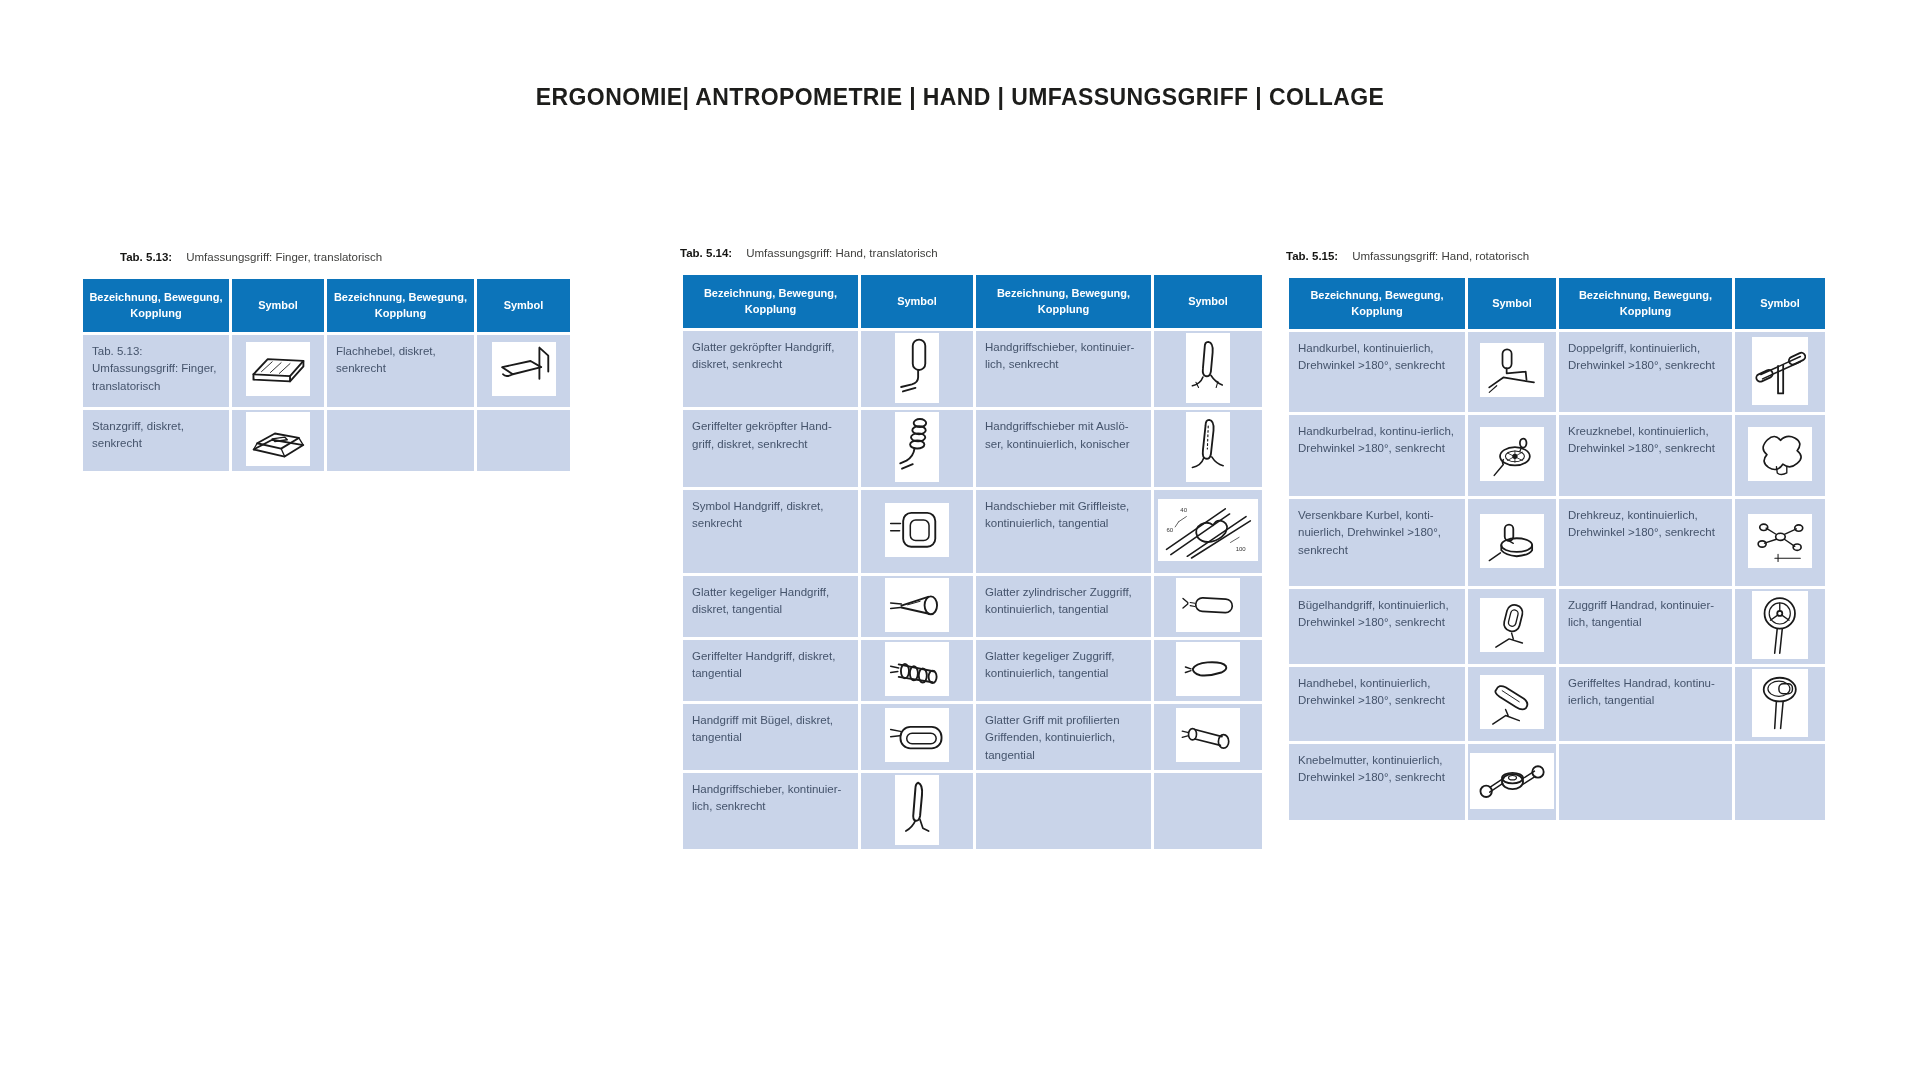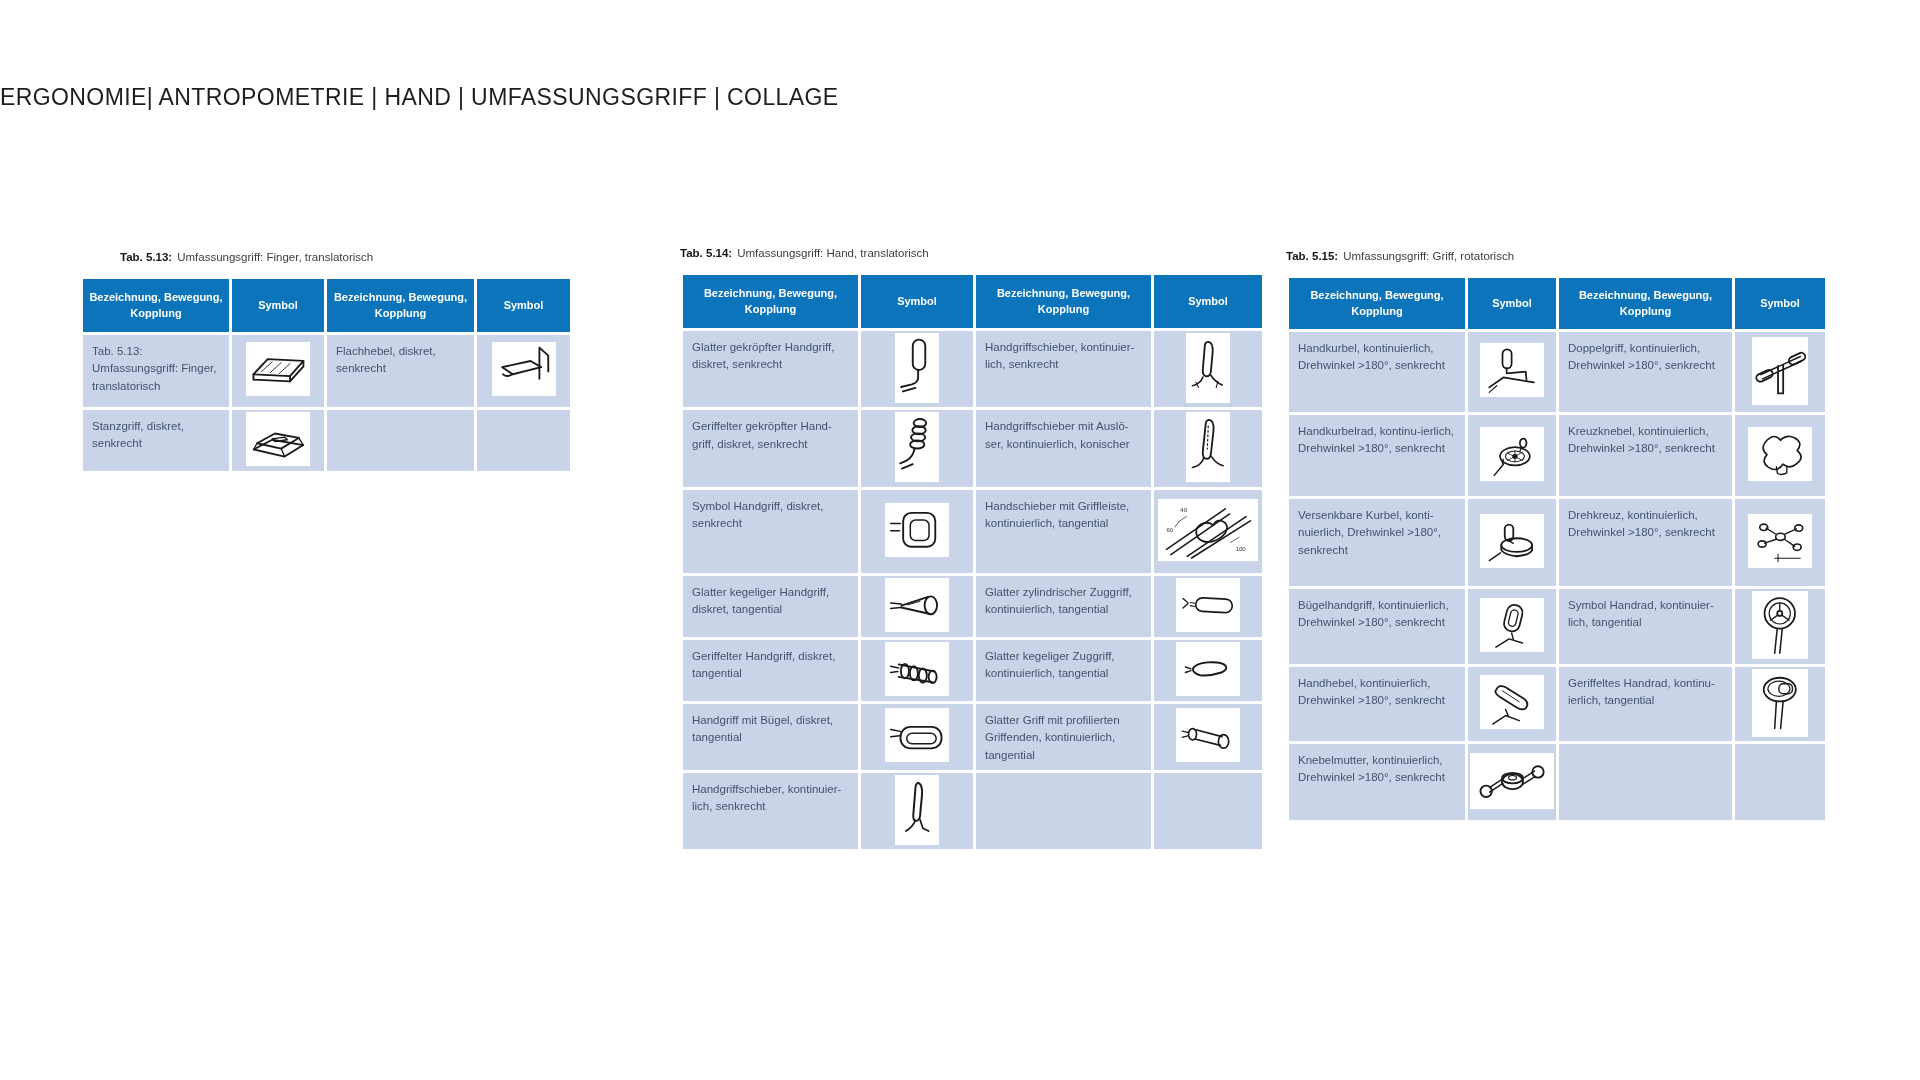--- a/index.html
+++ b/index.html
@@ -7,30 +7,30 @@
     --cellbg:#c9d4e9;
     --text:#44536b;
     --ink:#1a1a1a;
   }
   html,body{margin:0;padding:0;}
   body{
     width:1920px;height:1080px;position:relative;background:#ffffff;
     font-family:"Liberation Sans", sans-serif;overflow:hidden;
   }
   .page-title{
-    position:absolute;top:84px;left:0;width:100%;
-    font-size:23px;font-weight:400;letter-spacing:0.4px;color:#1d1d1b;
+    position:absolute;top:84px;left:0;width:100%;text-align:center;
+    font-size:23px;font-weight:700;letter-spacing:0.4px;color:#1d1d1b;
   }
   .twrap{position:absolute;}
   #t1{left:80px;top:250px;}
   #t2{left:680px;top:246px;}
   #t3{left:1286px;top:249px;}
   .cap{font-size:11.5px;line-height:14px;margin:0 0 12px 0;white-space:nowrap;}
   #t1 .cap{margin-left:40px;}
-  .cap-label{font-weight:700;color:#151513;padding-right:5px;}
+  .cap-label{font-weight:700;color:#151513;padding-right:14px;}
   .cap-text{color:#3e3e3c;}
   table.grip{border-collapse:separate;border-spacing:3px;}
   table.grip th{
     background:var(--blue);color:#ffffff;font-weight:700;font-size:11px;
     line-height:1.4;text-align:center;vertical-align:middle;padding:4px 6px;
   }
   table.grip td{
     background:var(--cellbg);color:var(--text);font-size:11.5px;line-height:1.5;
     vertical-align:top;padding:8px 8px 6px 9px;
   }
@@ -282,21 +282,21 @@
             </span></td>
       <td></td>
       <td class="sym"></td>
     </tr>
   </tbody>
     </table>
 </div>
 
 <div class="twrap" id="t3">
   <div class="cap">
-    <span class="cap-label">Tab. 5.15:</span><span class="cap-text">Umfassungsgriff: Griff, rotatorisch</span>
+    <span class="cap-label">Tab. 5.15:</span><span class="cap-text">Umfassungsgriff: Hand, rotatorisch</span>
   </div>
   <table class="grip">
     <colgroup>
         <col style="width:176px">
         <col style="width:86px">
         <col style="width:173px">
         <col style="width:90px">
       </colgroup>
     <tbody>
         <tr style="height:51px">
@@ -388,21 +388,21 @@
               <svg viewBox="0 0 64 60">
                 <g fill="none" stroke="#1a1a1a" stroke-width="2.1" stroke-linecap="round" stroke-linejoin="round">
                   <g transform="rotate(14 33 24)">
                     <rect x="23" y="6" width="19" height="32" rx="9"></rect>
                     <rect x="28" y="12" width="9" height="20" rx="4.5" stroke-width="1.6"></rect>
                   </g>
                   <path d="M31 40 L33 47 M12 57 L28 47 L44 52" stroke-width="1.8"></path>
                 </g>
               </svg>
             </span></td>
-      <td>Symbol Handrad, kontinuier-lich, tangential</td>
+      <td>Zuggriff Handrad, kontinuier-lich, tangential</td>
       <td class="sym"><span class="symbox whl">
               <svg viewBox="0 0 58 74">
                 <g fill="none" stroke="#1a1a1a" stroke-width="2.1" stroke-linecap="round" stroke-linejoin="round">
                   <circle cx="29" cy="23" r="18"></circle>
                   <circle cx="29" cy="23" r="12.5" stroke-width="1.4"></circle>
                   <circle cx="29" cy="23" r="3"></circle>
                   <path d="M29 20 L29 11 M26.5 25 L18 31 M31.5 25 L40 31" stroke-width="1.6"></path>
                   <path d="M26 41 L23 70 M32 41 L29 70" stroke-width="1.8"></path>
                 </g>
               </svg>

